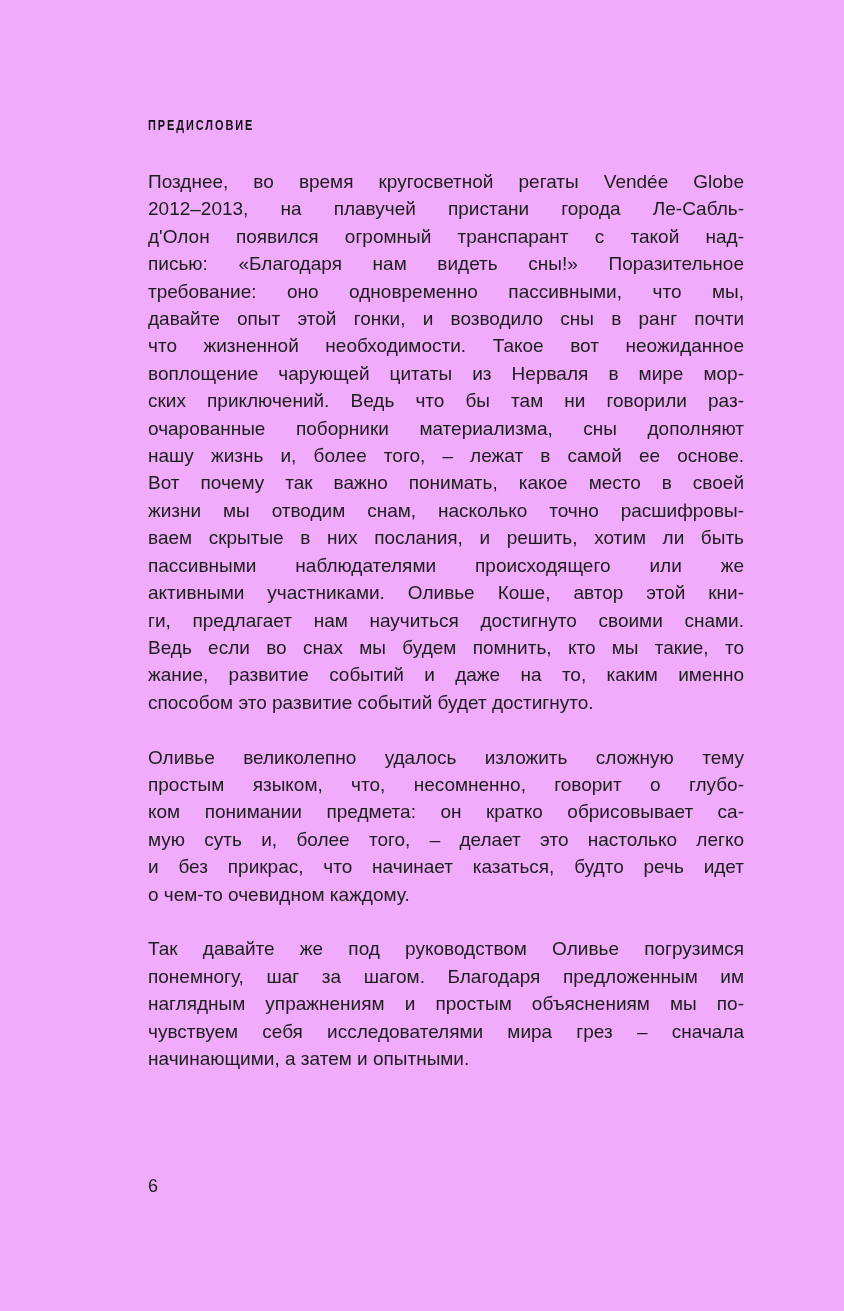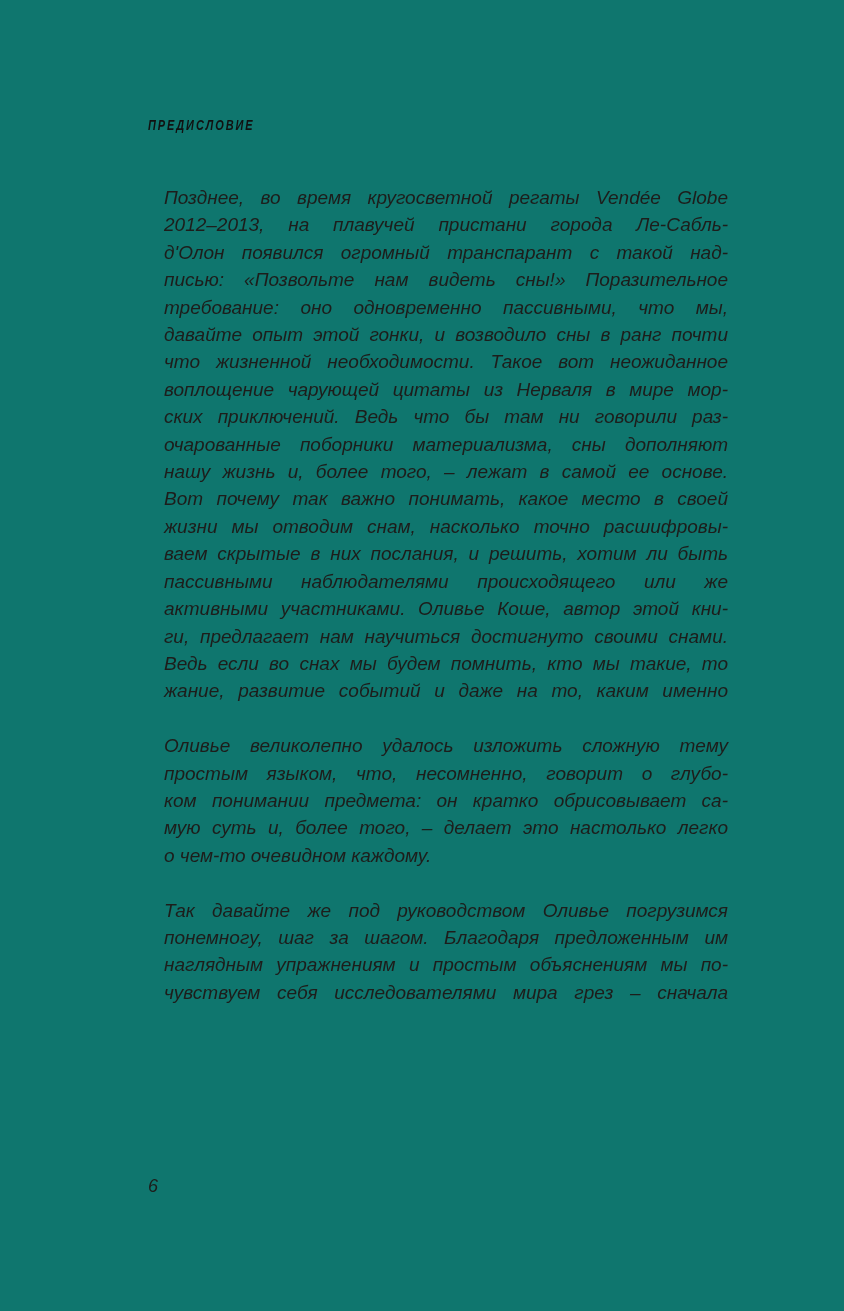--- a/index.html
+++ b/index.html
@@ -31,74 +31,77 @@
   }
   .text-block {
     position: absolute;
     left: 148px;
     top: 168px;
     width: 596px;
     font-size: 19px;
     line-height: 27.4px;
     color: #1d1d1b;
   }
-  .para { margin: 16px; }
+  .para { margin: 0; }
   .para + .para { margin-top: 27.4px; }
   .line {
     text-align: justify;
     text-align-last: justify;
   }
   .line.last {
     text-align-last: left;
   }
   .page-number {
     position: absolute;
     left: 148px;
     top: 1176px;
     font-size: 18px;
     color: #1d1d1b;
   }
 </style>
 </head>
 <body>
 
-<div class="page" style="background: #0f766e; color: rgb(29, 29, 27); font-style: italic;">
+<div class="page" style="background: #f0abfc; color: rgb(29, 29, 27);">
   <div class="running-head">ПРЕДИСЛОВИЕ</div>
 
   <div class="text-block" id="text-block">
       <div class="para">
         <div class="line">Позднее, во время кругосветной регаты Vendée Globe</div>
         <div class="line">2012–2013, на плавучей пристани города Ле-Сабль-</div>
         <div class="line">д'Олон появился огромный транспарант с такой над-</div>
-        <div class="line">писью: «Позвольте нам видеть сны!» Поразительное</div>
+        <div class="line">писью: «Благодаря нам видеть сны!» Поразительное</div>
         <div class="line">требование: оно одновременно пассивными, что мы,</div>
         <div class="line">давайте опыт этой гонки, и возводило сны в ранг почти</div>
         <div class="line">что жизненной необходимости. Такое вот неожиданное</div>
         <div class="line">воплощение чарующей цитаты из Нерваля в мире мор-</div>
         <div class="line">ских приключений. Ведь что бы там ни говорили раз-</div>
         <div class="line">очарованные поборники материализма, сны дополняют</div>
         <div class="line">нашу жизнь и, более того, – лежат в самой ее основе.</div>
         <div class="line">Вот почему так важно понимать, какое место в своей</div>
         <div class="line">жизни мы отводим снам, насколько точно расшифровы-</div>
         <div class="line">ваем скрытые в них послания, и решить, хотим ли быть</div>
         <div class="line">пассивными наблюдателями происходящего или же</div>
         <div class="line">активными участниками. Оливье Коше, автор этой кни-</div>
         <div class="line">ги, предлагает нам научиться достигнуто своими снами.</div>
         <div class="line">Ведь если во снах мы будем помнить, кто мы такие, то</div>
         <div class="line">жание, развитие событий и даже на то, каким именно</div>
+        <div class="line last">способом это развитие событий будет достигнуто.</div>
       </div>
       <div class="para">
         <div class="line">Оливье великолепно удалось изложить сложную тему</div>
         <div class="line">простым языком, что, несомненно, говорит о глубо-</div>
         <div class="line">ком понимании предмета: он кратко обрисовывает са-</div>
         <div class="line">мую суть и, более того, – делает это настолько легко</div>
+        <div class="line">и без прикрас, что начинает казаться, будто речь идет</div>
         <div class="line last">о чем-то очевидном каждому.</div>
       </div>
       <div class="para">
         <div class="line">Так давайте же под руководством Оливье погрузимся</div>
         <div class="line">понемногу, шаг за шагом. Благодаря предложенным им</div>
         <div class="line">наглядным упражнениям и простым объяснениям мы по-</div>
         <div class="line">чувствуем себя исследователями мира грез – сначала</div>
+        <div class="line last">начинающими, а затем и опытными.</div>
       </div>
     </div>
 
   <div class="page-number">6</div>
 </div>
 
 </body></html>

